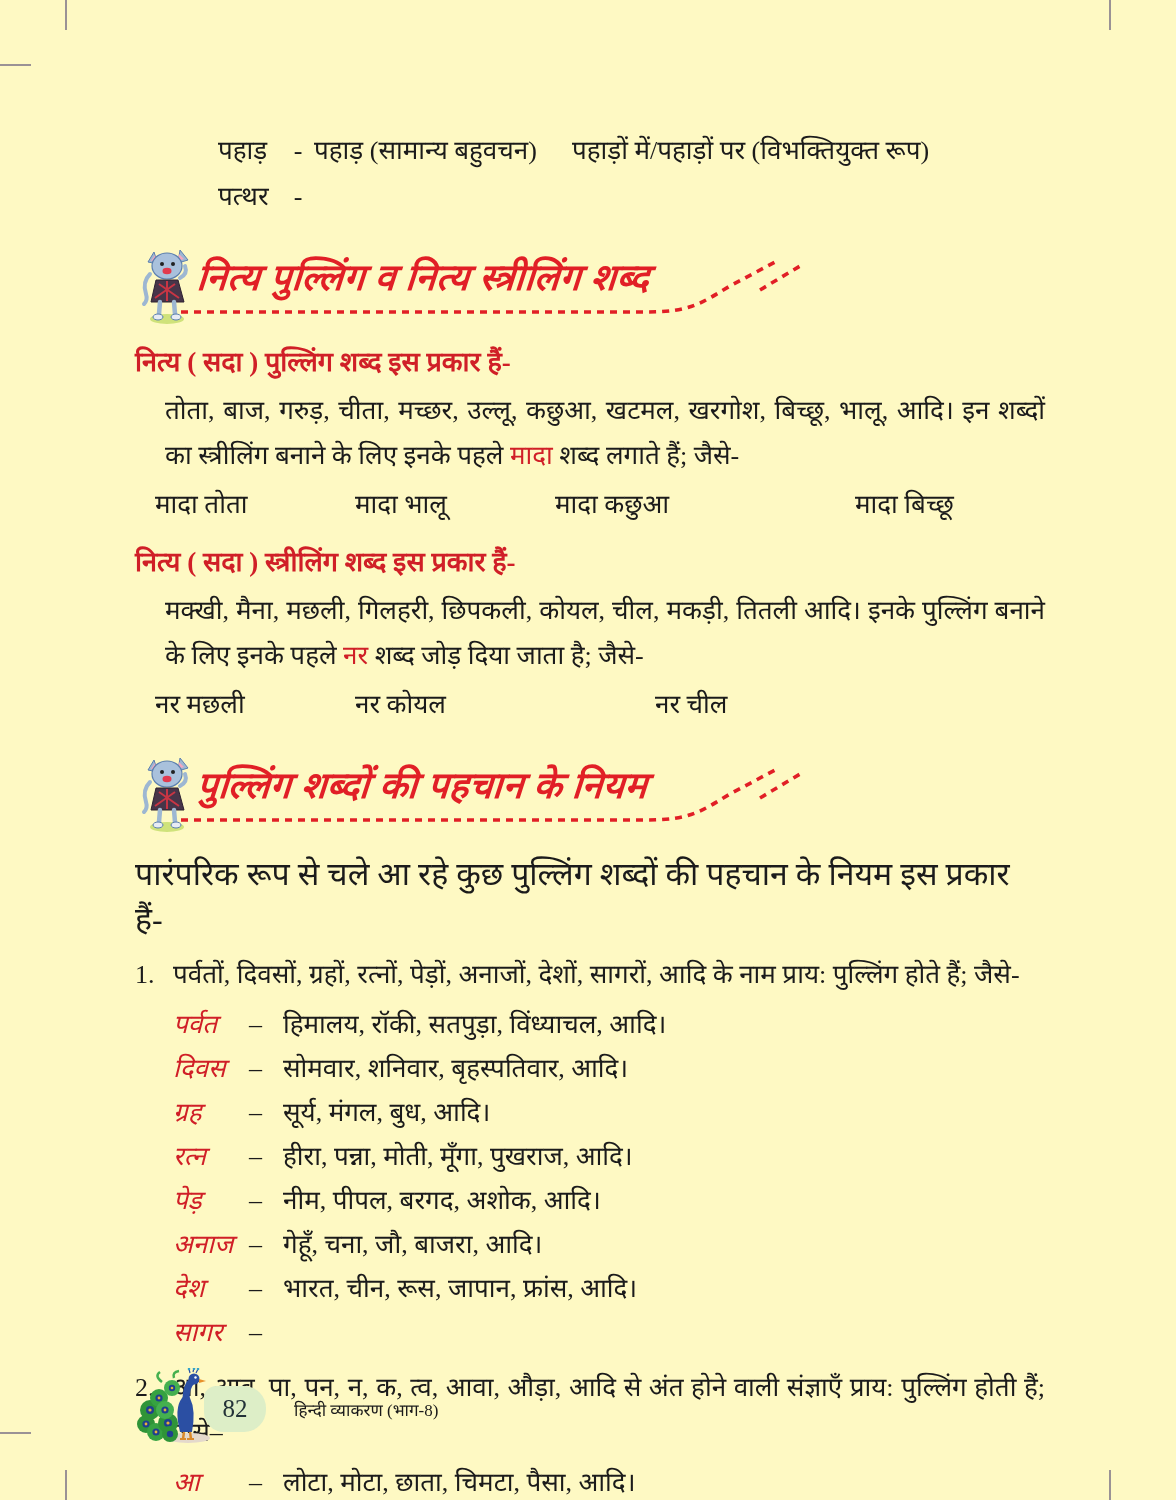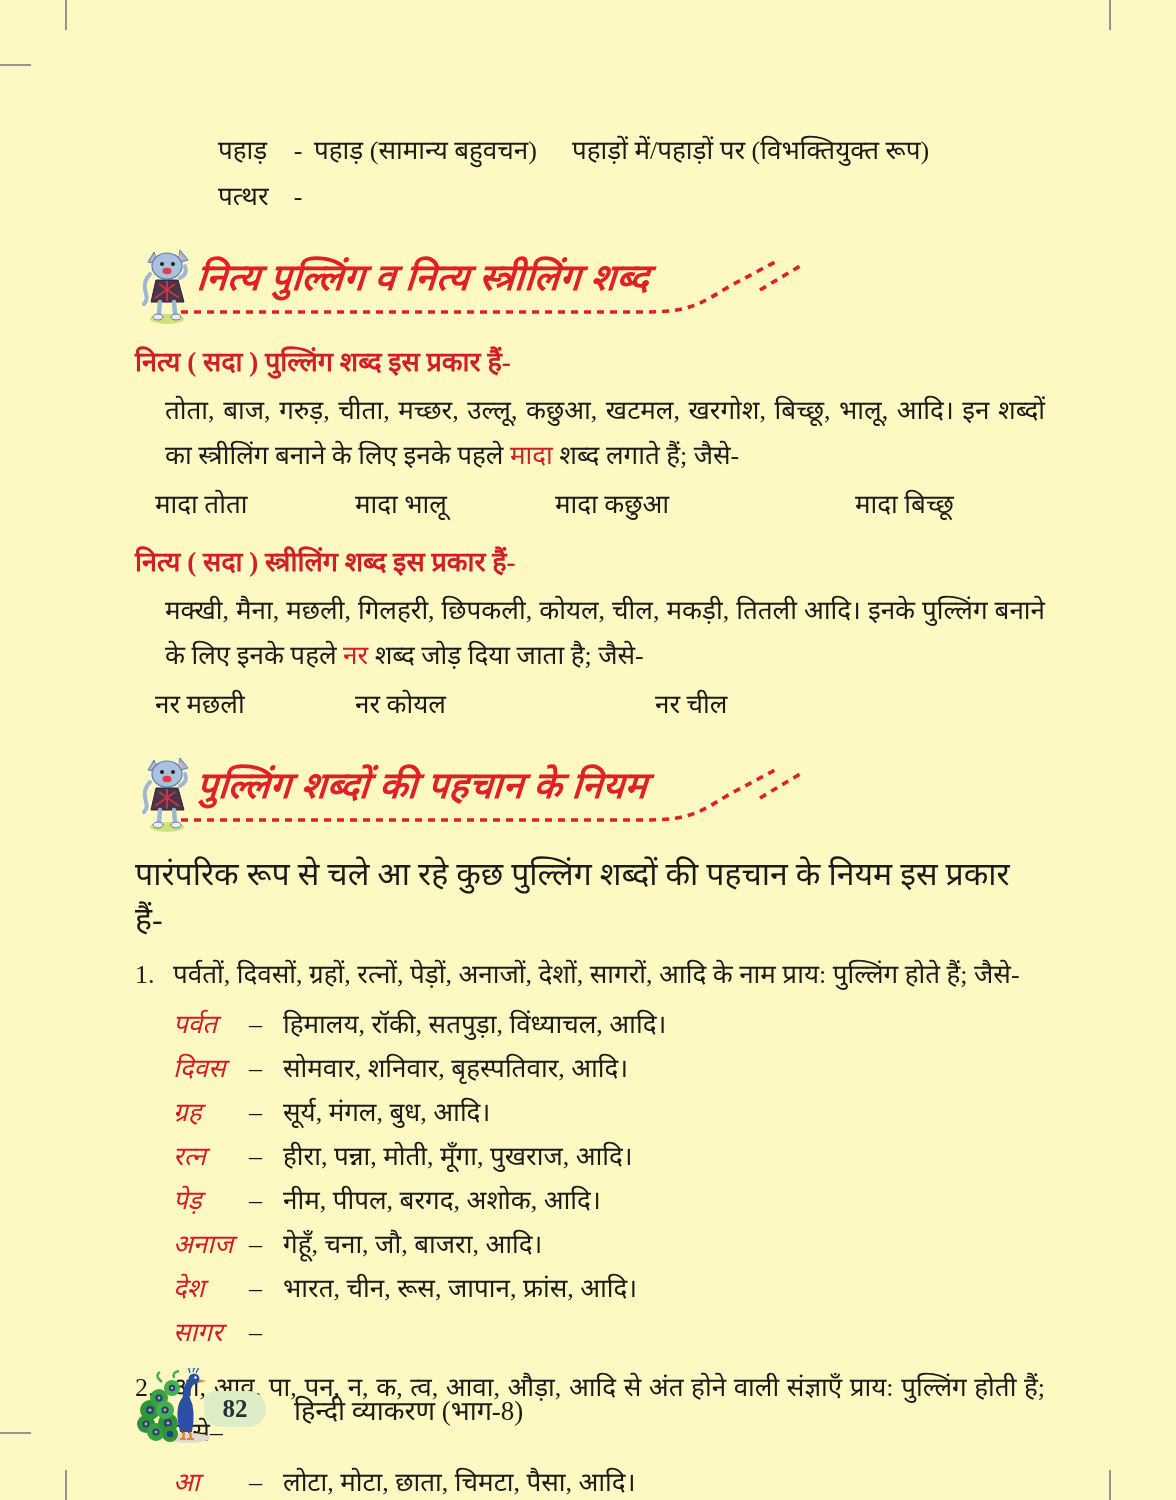--- a/index.html
+++ b/index.html
@@ -67,24 +67,24 @@
   .def-term{width:76px;color:#d01f27;font-style:italic;}
   .def-dash{width:34px;}
   .def-ex{flex:1;}
 
   
   .footer{position:absolute;left:132px;top:1368px;display:flex;align-items:center;}
   .peacock{position:relative;z-index:2;}
   .page-badge{
     position:relative;z-index:1;margin-left:-24px;
     background:#ddeec7;border-radius:12px 22px 22px 20px;
-    min-width:62px;height:36px;display:flex;align-items:center;justify-content:center;
-    font-size:25px;font-weight:700;color:#233238;
-  }
-  .book-title{margin-left:28px;font-size:27px;color:#1b1b1b;text-align:right;}
+    min-width:62px;height:46px;display:flex;align-items:center;justify-content:center;
+    font-size:25px;font-weight:400;color:#233238;
+  }
+  .book-title{margin-left:28px;font-size:17px;color:#1b1b1b;text-align:right;}
 </style>
 </head>
 <body>
 
 <div class="page">
 
   <div class="mark mark-v m-tl-v"></div>
   <div class="mark mark-h m-tl-h"></div>
   <div class="mark mark-v m-tr-v"></div>
   <div class="mark mark-h m-tr-h"></div>

